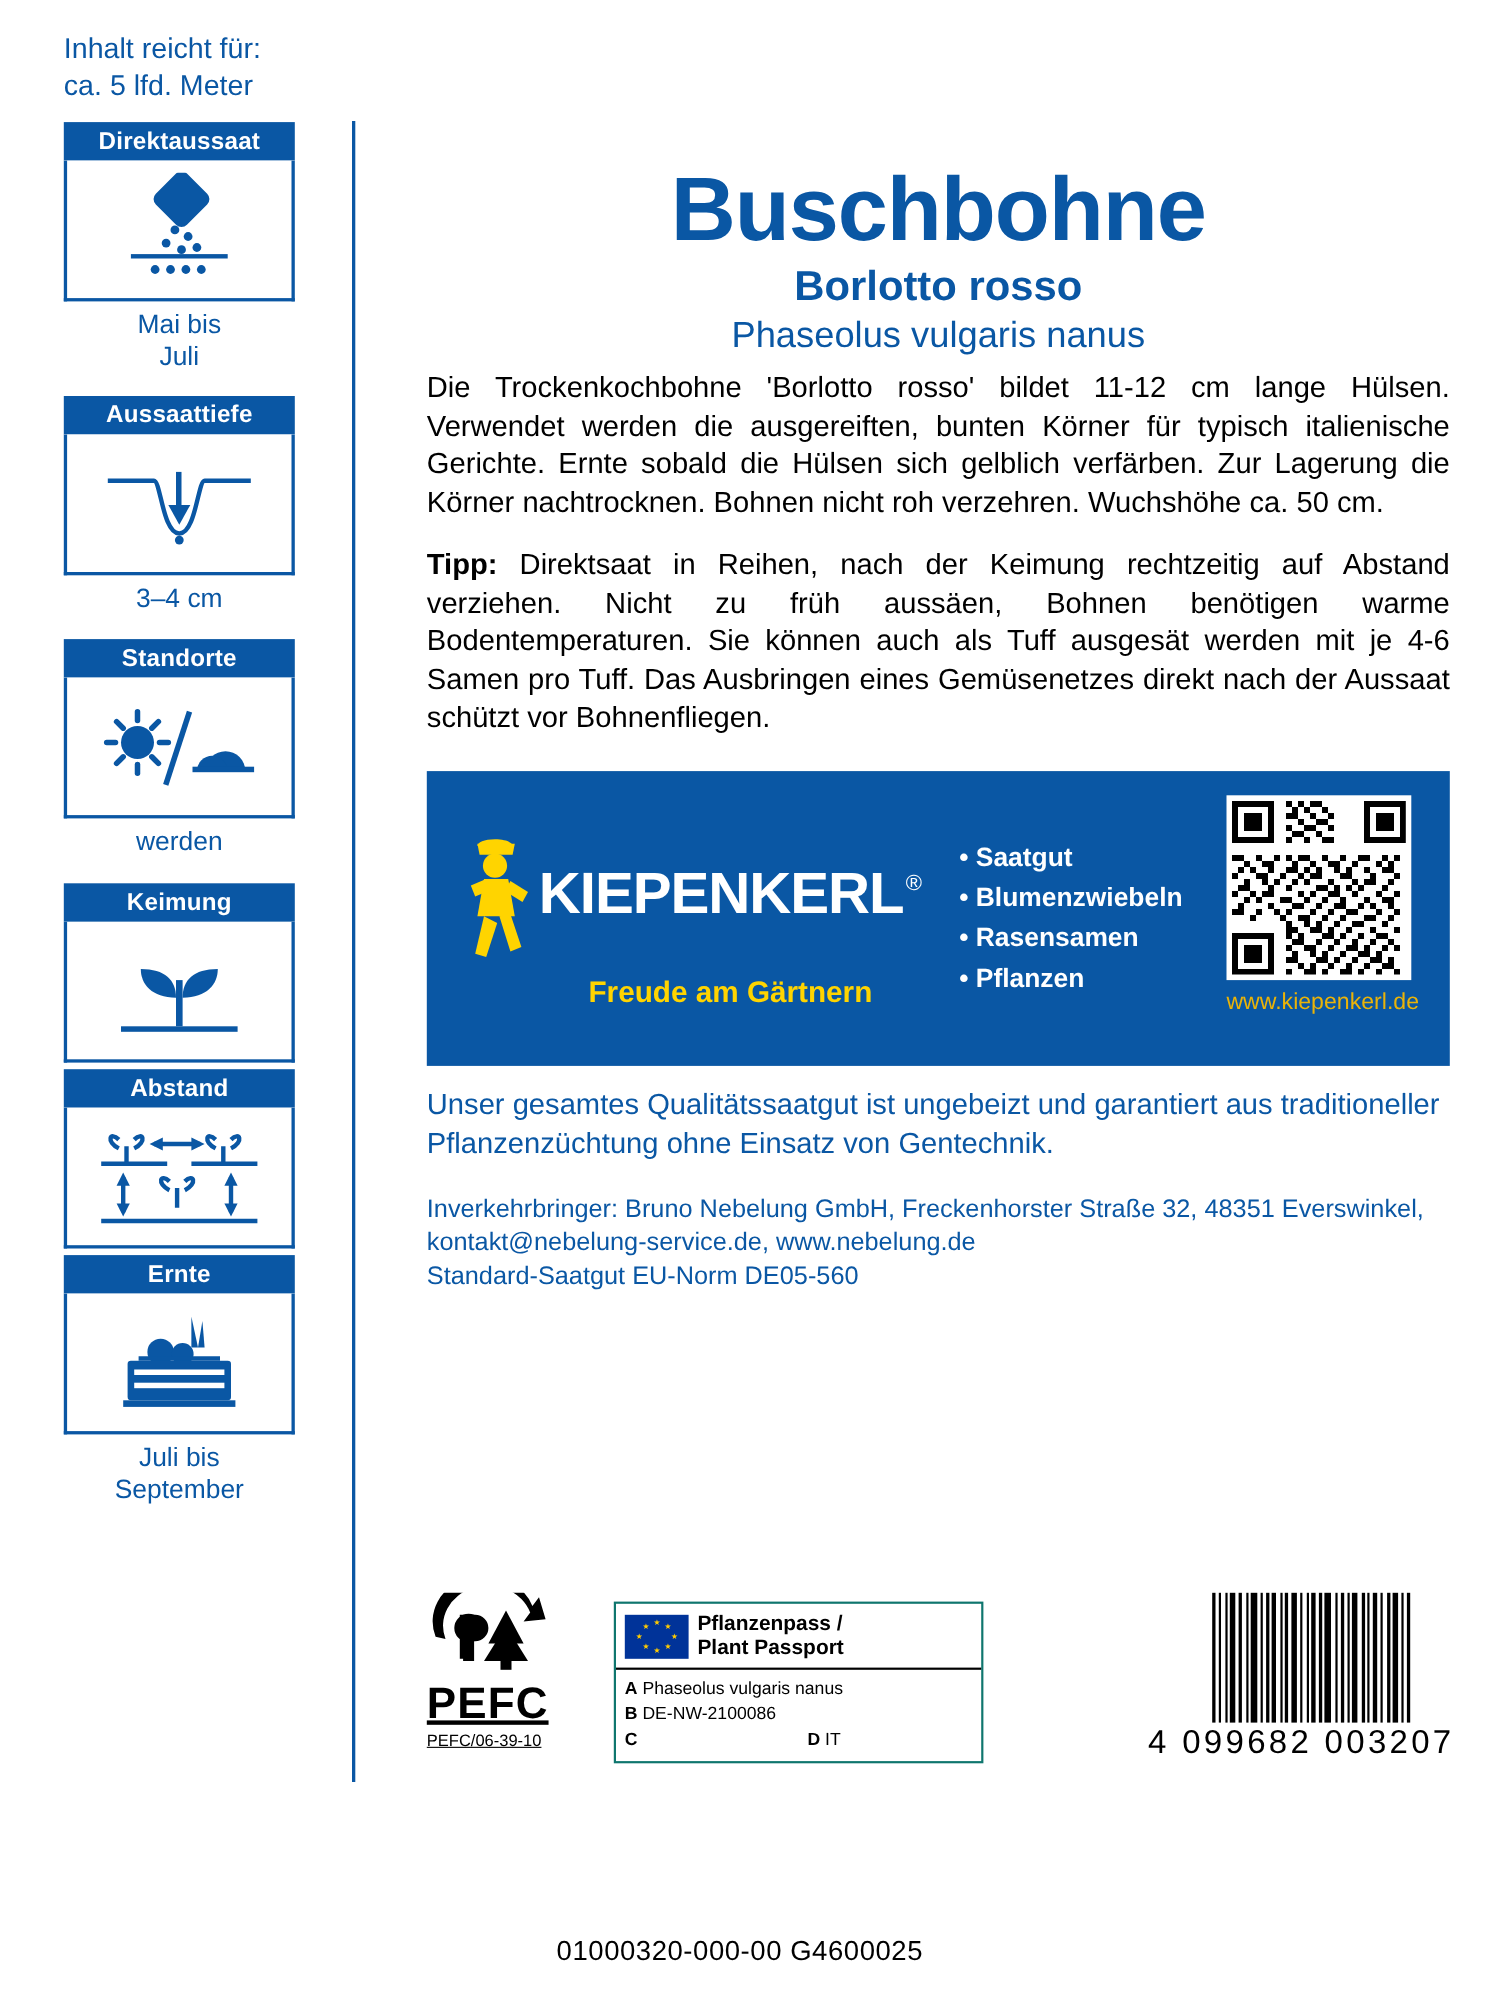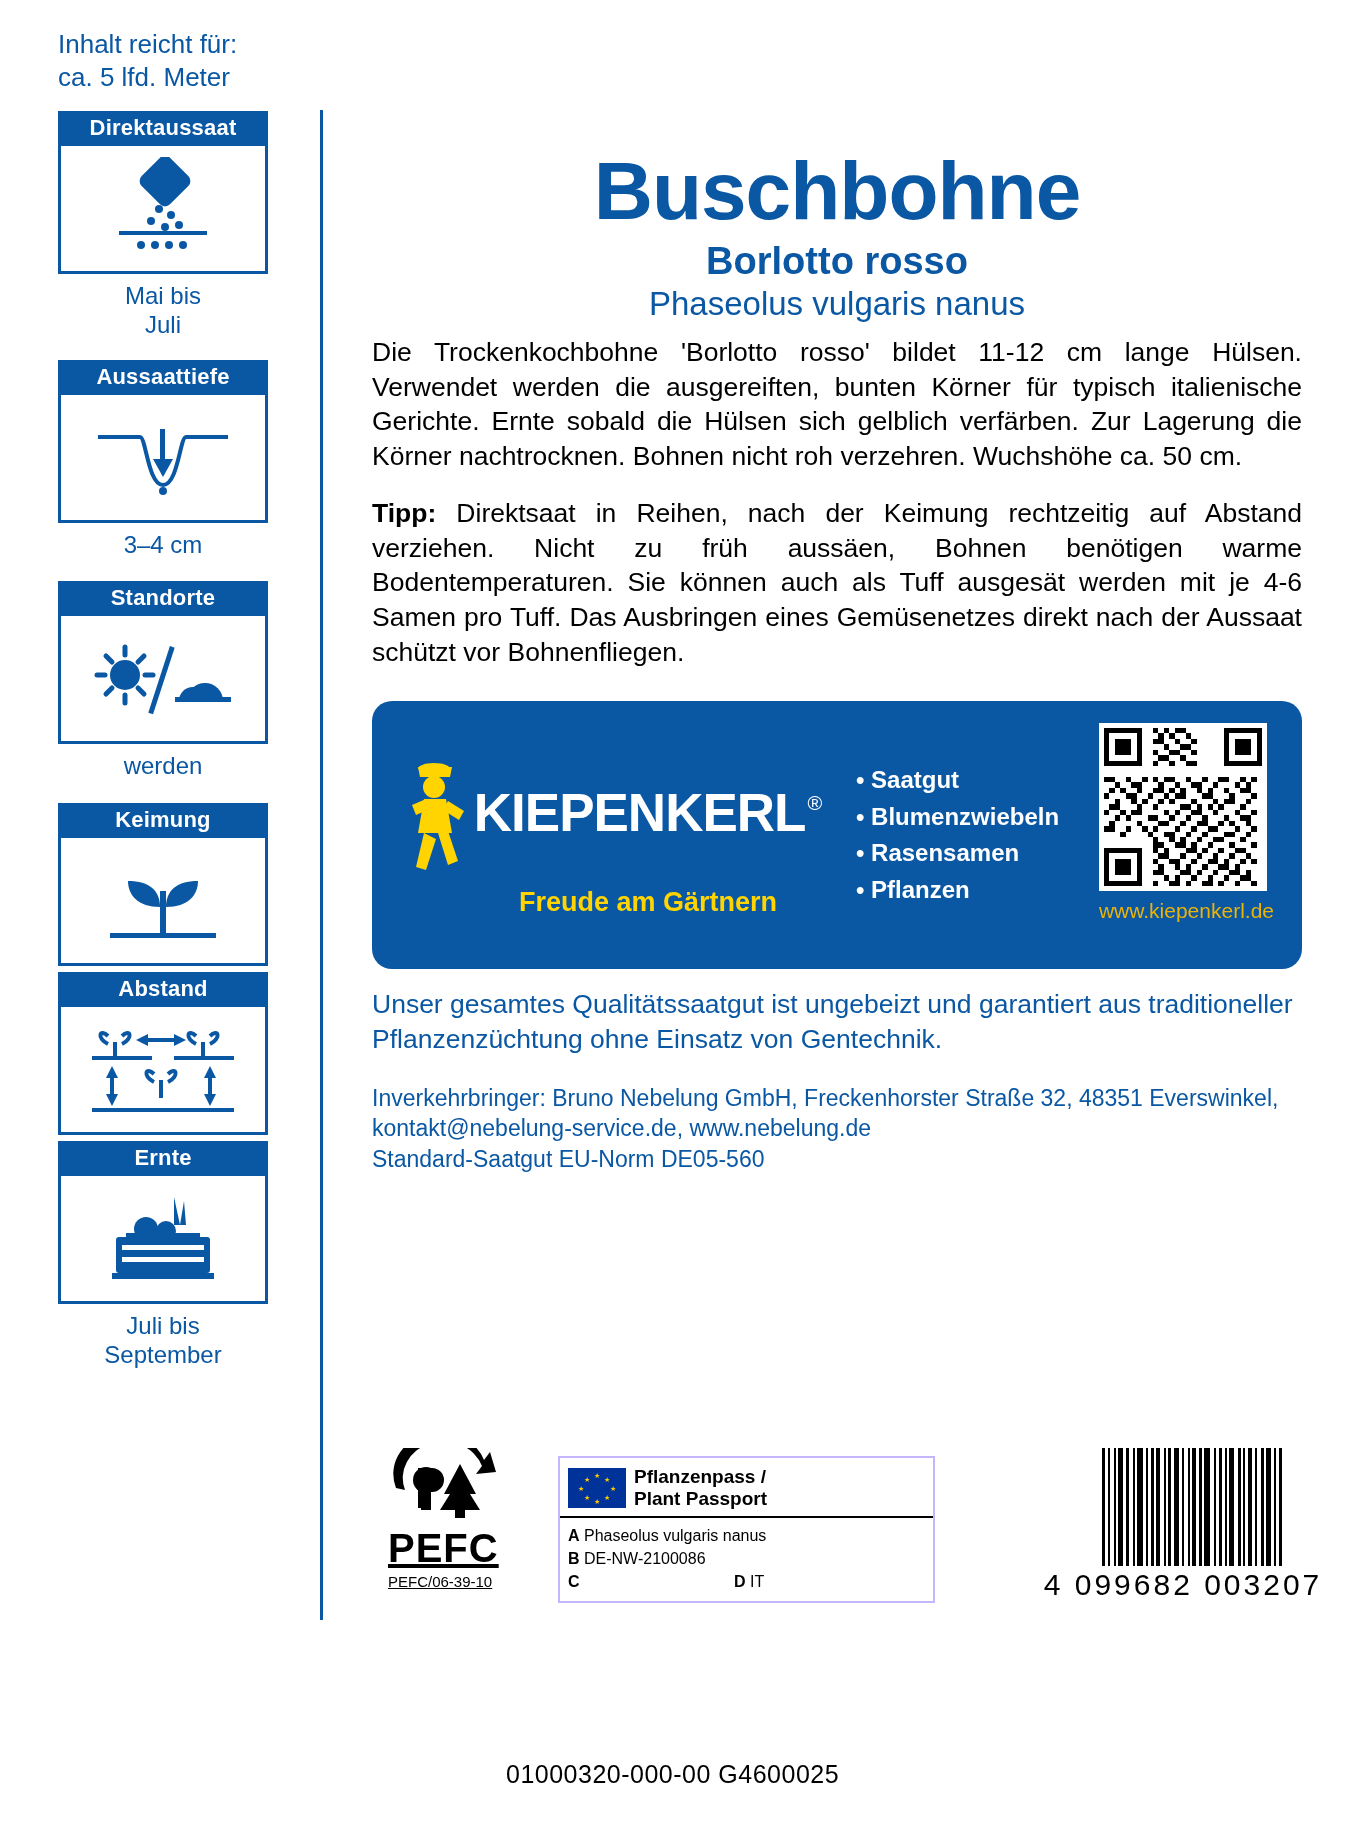--- a/index.html
+++ b/index.html
@@ -71,21 +71,21 @@
     left: 320px;
     top: 110px;
     width: 3px;
     height: 1510px;
     background: #0a57a4;
   }
 
   
   .right-col {
     position: absolute;
-    left: 372px;
+    left: 388px;
     top: 150px;
     width: 930px;
   }
   .title {
     font-size: 82px;
     font-weight: bold;
     color: #0a57a4;
     text-align: center;
     line-height: 1;
     margin: 0 0 8px 0;
@@ -110,21 +110,21 @@
     color: #000000;
     text-align: justify;
     margin: 0 0 22px 0;
   }
   .body-text b { font-weight: bold; }
 
   
   .brand-panel {
     margin-top: 32px;
     background: #0a57a4;
-    border-radius: 20px;
+    border-radius: 0;
     height: 268px;
     display: flex;
     align-items: center;
     padding: 12px 26px;
     position: relative;
   }
   .brand-left {
     display: flex;
     align-items: center;
     width: 430px;
@@ -213,22 +213,22 @@
     margin-top: -4px;
   }
   .pefc-code {
     font-size: 15px;
     color: #000;
     margin-top: 2px;
   }
   .passport {
     position: absolute;
     left: 170px; top: 8px;
-    width: 377px;
-    border: 2px solid #c4b5fd;
+    width: 336px;
+    border: 2px solid #0f766e;
     background: #fff;
     color: #000;
   }
   .pp-top {
     display: flex;
     align-items: center;
     padding: 8px 8px 6px 8px;
     border-bottom: 2px solid #000;
   }
   .eu-flag {

